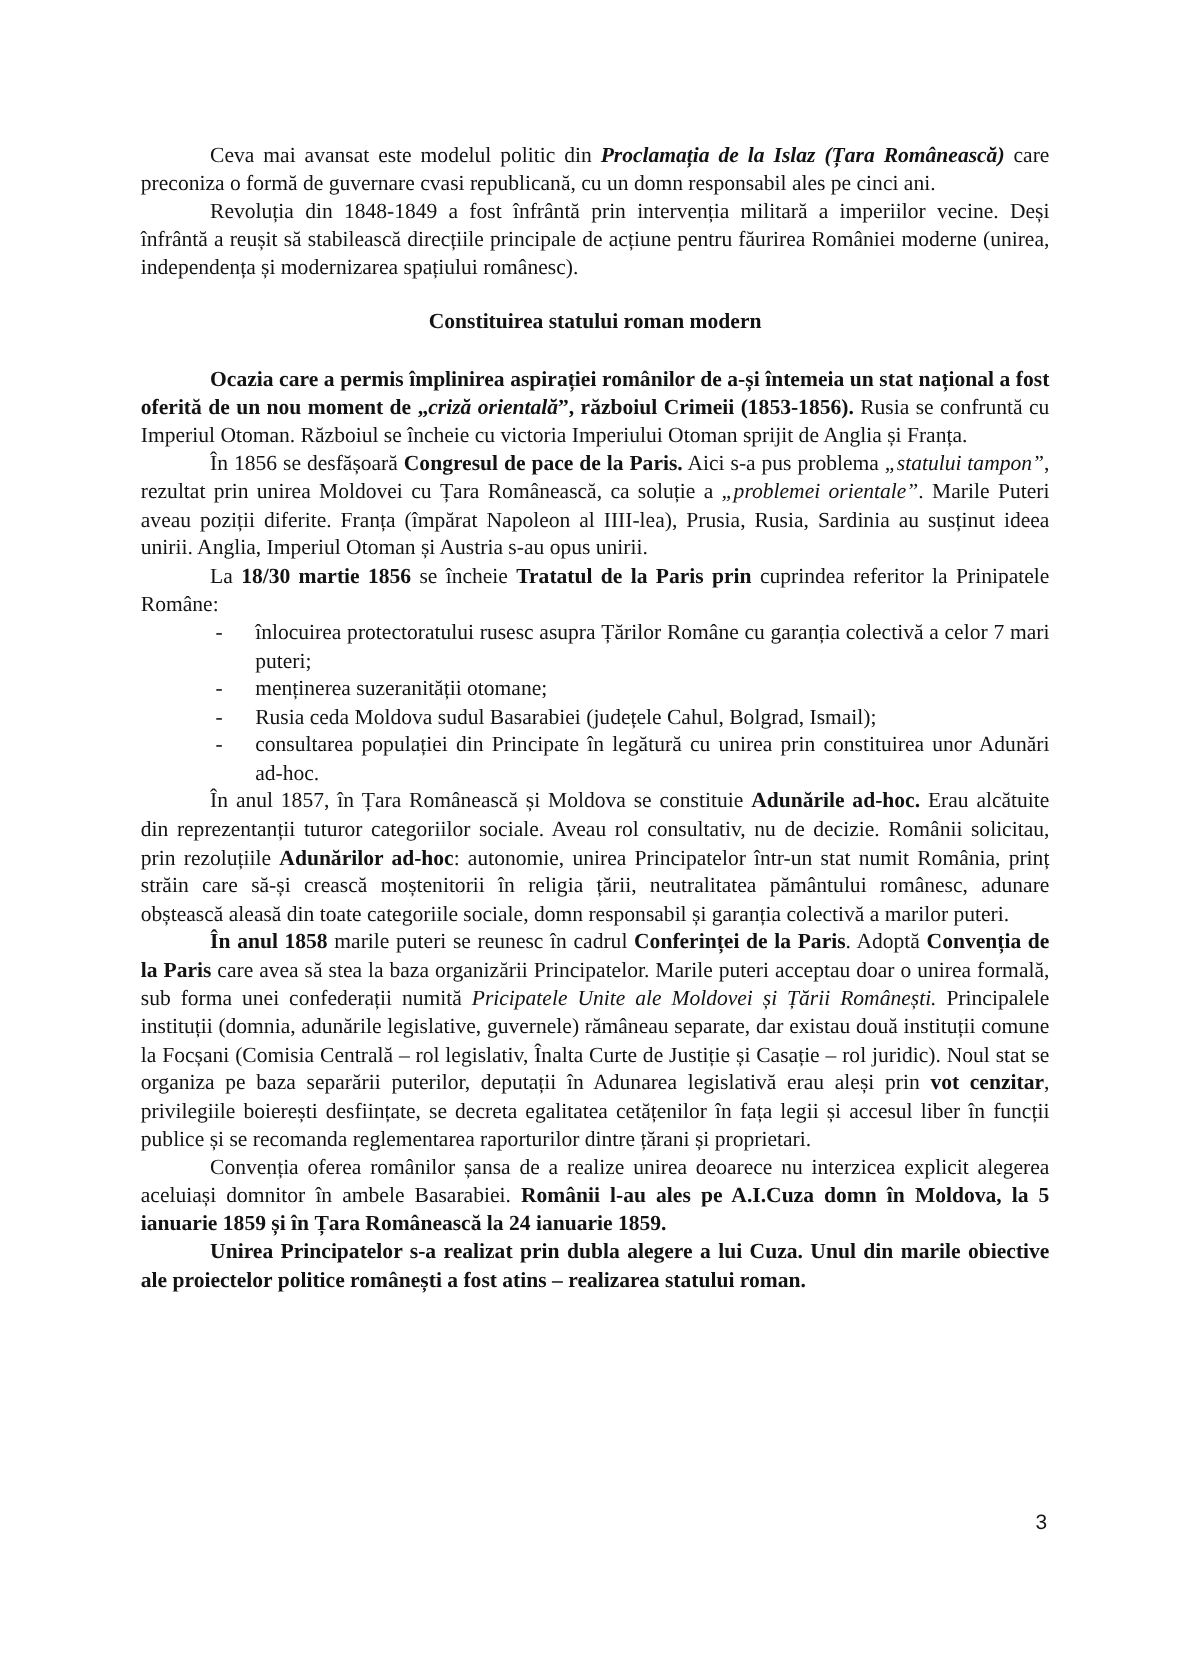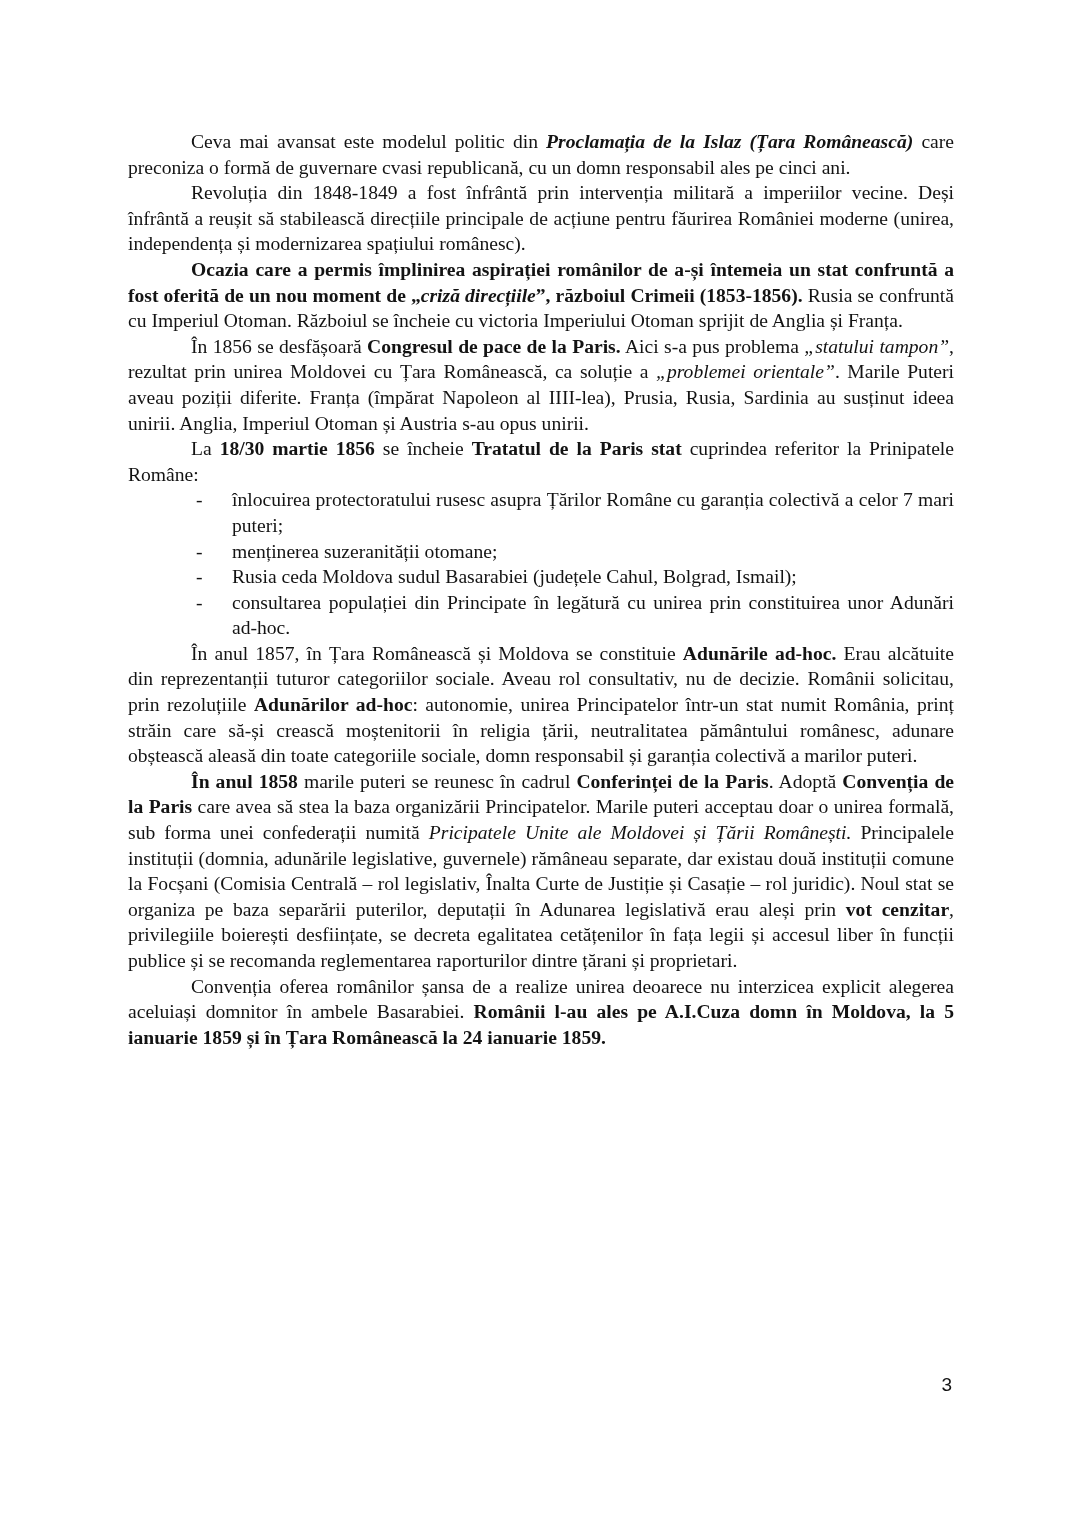--- a/index.html
+++ b/index.html
@@ -64,24 +64,25 @@
 </style>
 </head>
 <body>
 
 <div class="page">
   <div class="content">
 
     <p class="para"><span>Ceva mai avansat este modelul politic din </span><span class="b i">Proclamația de la Islaz (Țara Românească)</span><span> care preconiza o formă de guvernare cvasi republicană, cu un domn responsabil ales pe cinci ani.</span></p>
     <p class="para"><span>Revoluția din 1848-1849 a fost înfrântă prin intervenția militară a imperiilor vecine. Deși înfrântă a reușit să stabilească direcțiile principale de acțiune pentru făurirea României moderne (unirea, independența și modernizarea spațiului românesc).</span></p>
 
+    <h2 class="heading">Constituirea statului roman modern</h2>
 
-    <p class="para"><span class="b">Ocazia care a permis împlinirea aspirației românilor de a-și întemeia un stat confruntă a fost oferită de un nou moment de „</span><span class="b i">criză direcțiile</span><span class="b">”, războiul Crimeii (1853-1856).</span><span> Rusia se confruntă cu Imperiul Otoman. Războiul se încheie cu victoria Imperiului Otoman sprijit de Anglia și Franța.</span></p>
+    <p class="para"><span class="b">Ocazia care a permis împlinirea aspirației românilor de a-și întemeia un stat național a fost oferită de un nou moment de „</span><span class="b i">criză orientală</span><span class="b">”, războiul Crimeii (1853-1856).</span><span> Rusia se confruntă cu Imperiul Otoman. Războiul se încheie cu victoria Imperiului Otoman sprijit de Anglia și Franța.</span></p>
     <p class="para"><span>În 1856 se desfășoară </span><span class="b">Congresul de pace de la Paris.</span><span> Aici s-a pus problema </span><span class="i">„statului tampon”</span><span>, rezultat prin unirea Moldovei cu Țara Românească, ca soluție a </span><span class="i">„problemei orientale”</span><span>. Marile Puteri aveau poziții diferite. Franța (împărat Napoleon al IIII-lea), Prusia, Rusia, Sardinia au susținut ideea unirii. Anglia, Imperiul Otoman și Austria s-au opus unirii.</span></p>
-    <p class="para"><span>La </span><span class="b">18/30 martie 1856</span><span> se încheie </span><span class="b">Tratatul de la Paris stat</span><span> cuprindea referitor la Prinipatele Române:</span></p>
+    <p class="para"><span>La </span><span class="b">18/30 martie 1856</span><span> se încheie </span><span class="b">Tratatul de la Paris prin</span><span> cuprindea referitor la Prinipatele Române:</span></p>
 
     <div class="bullets">
       <div class="bullet">
         <span class="marker">-</span>
         <span>înlocuirea protectoratului rusesc asupra Țărilor Române cu garanția colectivă a celor 7 mari puteri;</span>
       </div>
       <div class="bullet">
         <span class="marker">-</span>
         <span>menținerea suzeranității otomane;</span>
       </div>
@@ -91,17 +92,18 @@
       </div>
       <div class="bullet">
         <span class="marker">-</span>
         <span>consultarea populației din Principate în legătură cu unirea prin constituirea unor Adunări ad-hoc.</span>
       </div>
     </div>
 
     <p class="para"><span>În anul 1857, în Țara Românească și Moldova se constituie </span><span class="b">Adunările ad-hoc.</span><span> Erau alcătuite din reprezentanții tuturor categoriilor sociale. Aveau rol consultativ, nu de decizie. Românii solicitau, prin rezoluțiile </span><span class="b">Adunărilor ad-hoc</span><span>: autonomie, unirea Principatelor într-un stat numit România, prinț străin care să-și crească moștenitorii în religia țării, neutralitatea pământului românesc, adunare obștească aleasă din toate categoriile sociale, domn responsabil și garanția colectivă a marilor puteri.</span></p>
     <p class="para"><span class="b">În anul 1858</span><span> marile puteri se reunesc în cadrul </span><span class="b">Conferinței de la Paris</span><span>. Adoptă </span><span class="b">Convenția de la Paris</span><span> care avea să stea la baza organizării Principatelor. Marile puteri acceptau doar o unirea formală, sub forma unei confederații numită </span><span class="i">Pricipatele Unite ale Moldovei și Țării Românești.</span><span> Principalele instituții (domnia, adunările legislative, guvernele) rămâneau separate, dar existau două instituții comune la Focșani (Comisia Centrală – rol legislativ, Înalta Curte de Justiție și Casație – rol juridic). Noul stat se organiza pe baza separării puterilor, deputații în Adunarea legislativă erau aleși prin </span><span class="b">vot cenzitar</span><span>, privilegiile boierești desființate, se decreta egalitatea cetățenilor în fața legii și accesul liber în funcții publice și se recomanda reglementarea raporturilor dintre țărani și proprietari.</span></p>
     <p class="para"><span>Convenția oferea românilor șansa de a realize unirea deoarece nu interzicea explicit alegerea aceluiași domnitor în ambele Basarabiei. </span><span class="b">Românii l-au ales pe A.I.Cuza domn în Moldova, la 5 ianuarie 1859 și în Țara Românească la 24 ianuarie 1859.</span></p>
+    <p class="para"><span class="b">Unirea Principatelor s-a realizat prin dubla alegere a lui Cuza. Unul din marile obiective ale proiectelor politice românești a fost atins – realizarea statului roman.</span></p>
 
   </div>
 
   <div class="page-number">3</div>
 </div>
 
 </body></html>

